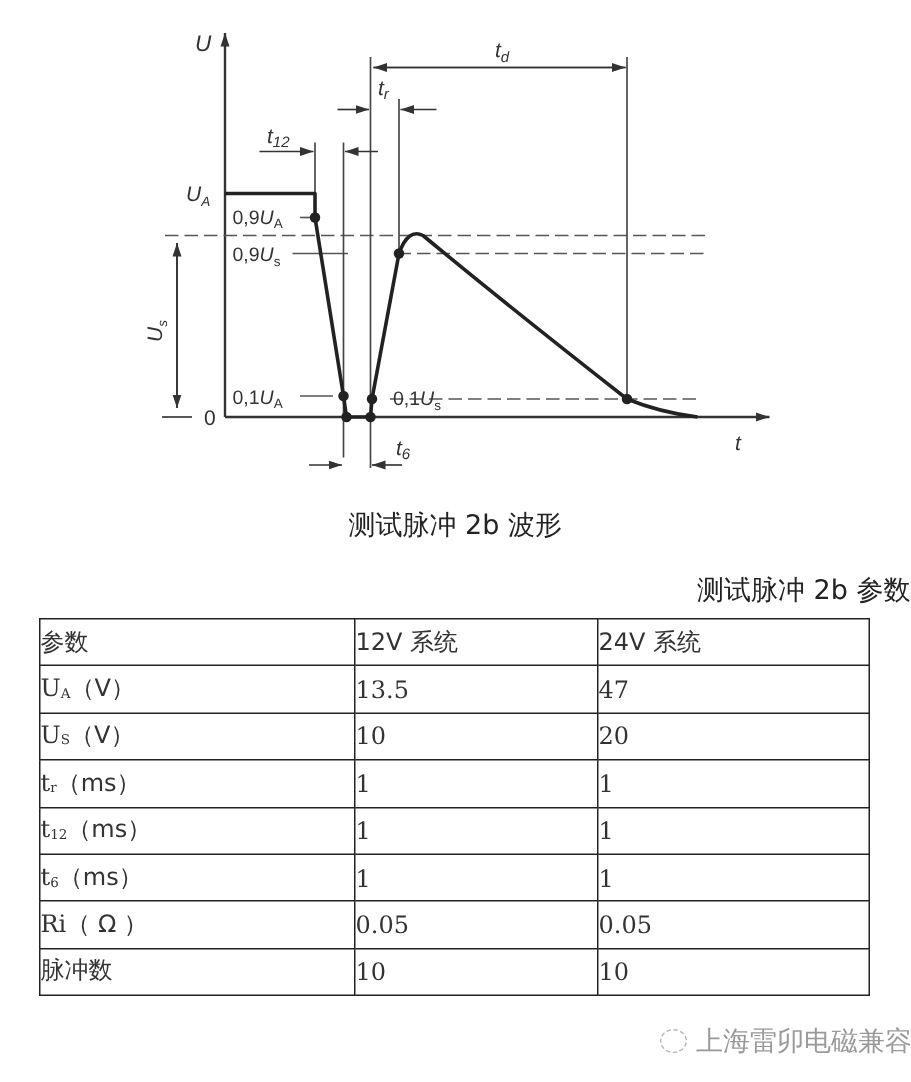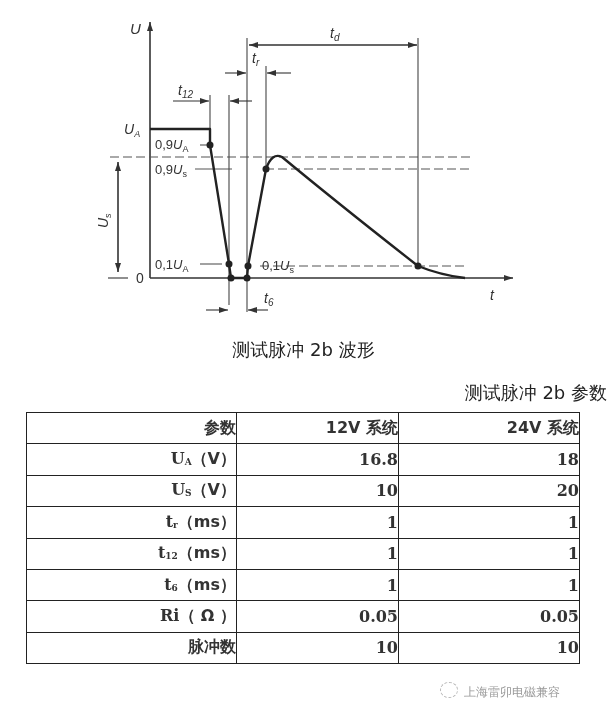--- a/index.html
+++ b/index.html
@@ -8,26 +8,26 @@
     #diagram { position: absolute; left: 0; top: 0; width: 607px; height: 330px; }
     .dlabel { font-family: "Liberation Sans", "DejaVu Sans", sans-serif; font-style: italic; fill: #333; }
     .dnum { font-family: "Liberation Sans", "DejaVu Sans", sans-serif; fill: #333; }
     .caption { position: absolute; left: 0; width: 607px; text-align: center;
                font-family: "DejaVu Sans", "Liberation Sans", sans-serif; font-size: 18px; color: #222; }
     #cap1 { top: 338px; }
     #cap2 { top: 381px; text-align: right; }
     table.params { position: absolute; left: 26px; top: 412px; width: 553px;
                    border-collapse: collapse; table-layout: fixed; }
     table.params td, table.params th { border: 1.5px solid #222; height: 30.4px; padding: 0;
-                   text-align: right; vertical-align: middle; font-size: 16px; font-weight: bold;
+                   text-align: left; vertical-align: middle; font-size: 16px; font-weight: normal;
                    font-family: "DejaVu Serif", "Liberation Serif", serif; color: #333; }
     table.params th { font-family: "DejaVu Sans", "Liberation Sans", sans-serif; }
     .sub { font-size: 9px; vertical-align: -1px; }
     .zh { font-family: "DejaVu Sans", "Liberation Sans", sans-serif; }
-    .watermark { position: absolute; left: 440px; top: 682px; font-size: 12px; color: #888;
+    .watermark { position: absolute; left: 440px; top: 682px; font-size: 18px; color: #888;
                  font-family: "DejaVu Sans", "Liberation Sans", sans-serif; opacity: 0.85;
                  text-shadow: 0 0 2px #fff, 0 0 2px #fff; white-space: nowrap; }
     .wm-icon { display: inline-block; width: 16px; height: 14px; border: 1px dashed #aaa;
                border-radius: 50%; vertical-align: -2px; margin-right: 6px; }
   </style>
 </head>
 <body>
 
 <svg id="diagram" viewBox="0 0 607 330" xmlns="http://www.w3.org/2000/svg">
   <defs>
@@ -122,22 +122,22 @@
       <col style="width:181px">
     </colgroup>
   <tbody>
       <tr>
     <th>参数</th>
     <th>12V 系统</th>
     <th>24V 系统</th>
   </tr>
   <tr>
     <td><span>U</span><span class="sub">A</span><span class="zh">（V）</span></td>
-    <td>16.8</td>
-    <td>18</td>
+    <td>13.5</td>
+    <td>47</td>
   </tr>
   <tr>
     <td><span>U</span><span class="sub">S</span><span class="zh">（V）</span></td>
     <td>10</td>
     <td>20</td>
   </tr>
   <tr>
     <td><span>t</span><span class="sub">r</span><span class="zh">（ms）</span></td>
     <td>1</td>
     <td>1</td>

